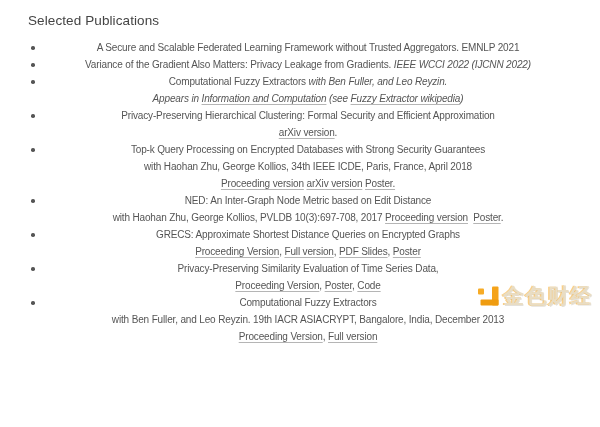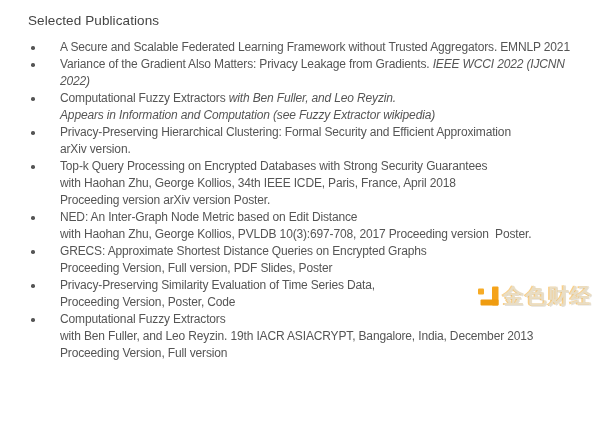--- a/index.html
+++ b/index.html
@@ -18,40 +18,42 @@
     font-weight: 400;
     padding: 13px 0 0 28px;
     letter-spacing: 0.1px;
     line-height: 16px;
   }
   .pub-list {
     margin-top: 10px;
   }
   .pub-line {
     position: relative;
-    padding-left: 60px;
+    padding-left: 26px;
     padding-right: 10px;
-    font-size: 12px;
+    font-size: 10px;
     letter-spacing: -0.15px;
     line-height: 17px;
     color: #555555;
     white-space: pre-wrap;
+    text-align: center;
   }
   .bullet {
     position: absolute;
     left: 31px;
     top: 7px;
     width: 3.5px;
     height: 3.5px;
     border-radius: 50%;
     background: #555555;
   }
   .seg { color: #555555; }
   .seg.italic { font-style: italic; }
   .seg.link {
+    text-decoration: underline;
     text-decoration-color: #b5b5b5;
     text-underline-offset: 2px;
     cursor: pointer;
   }
   .watermark {
     position: absolute;
     right: 7px;
     bottom: 18px;
     display: flex;
     align-items: center;

